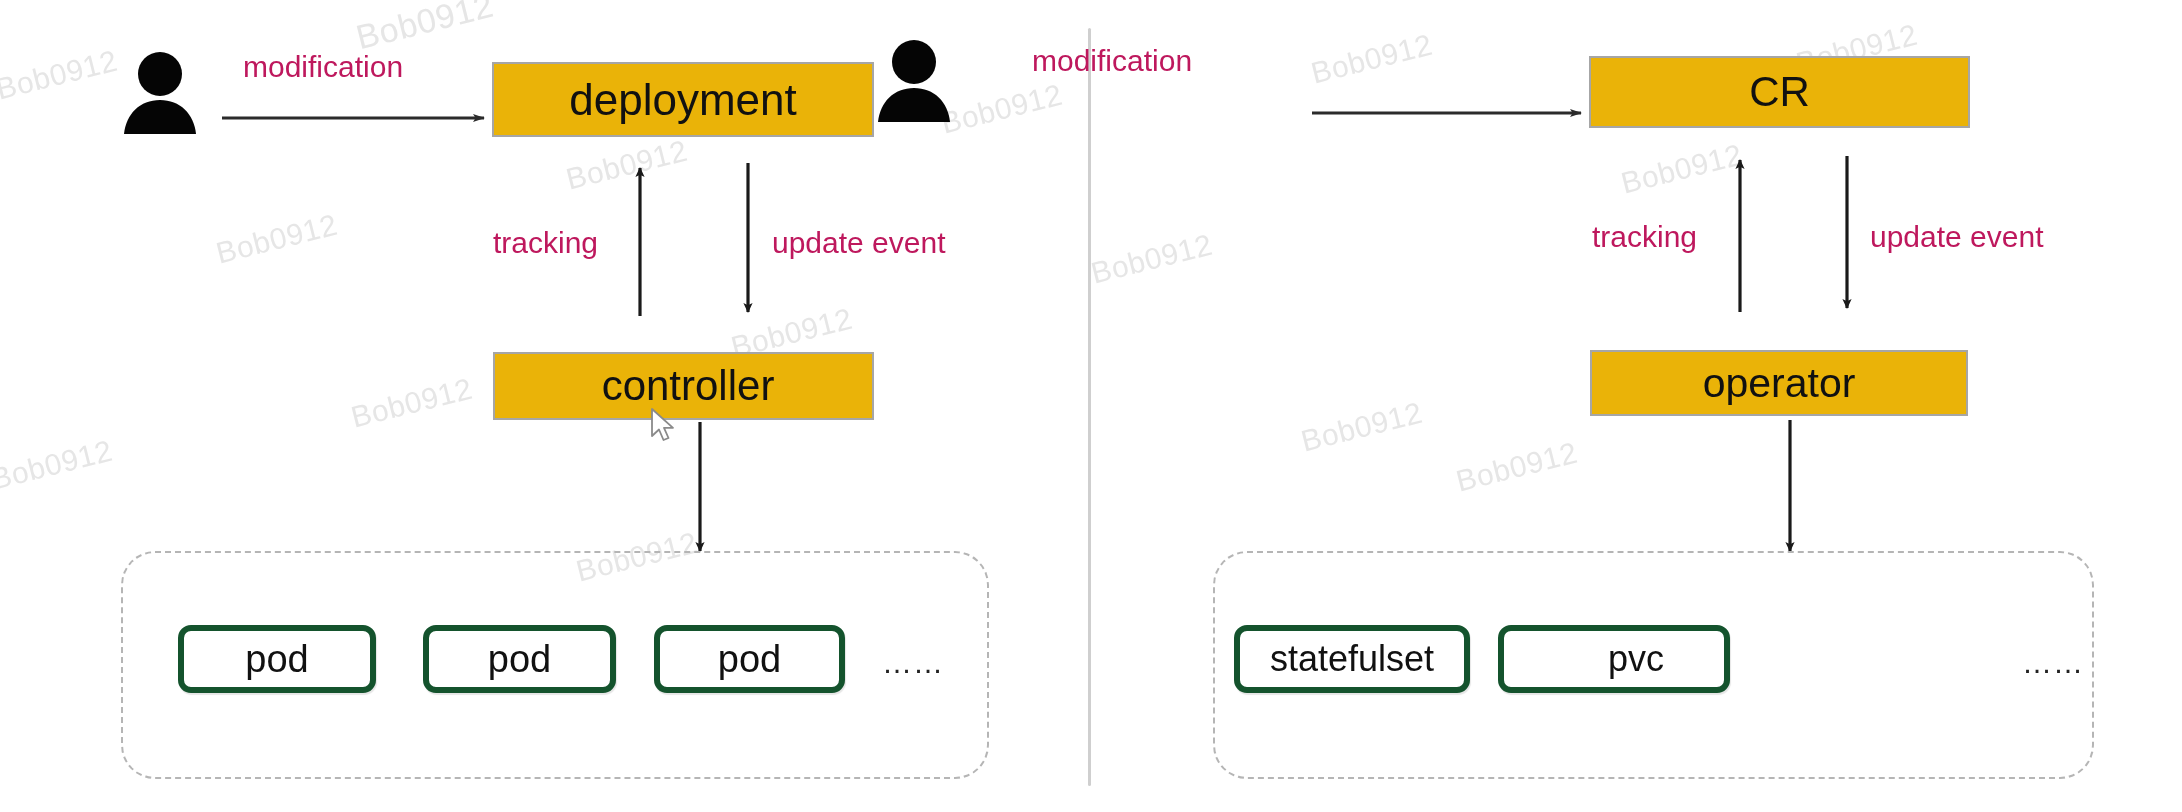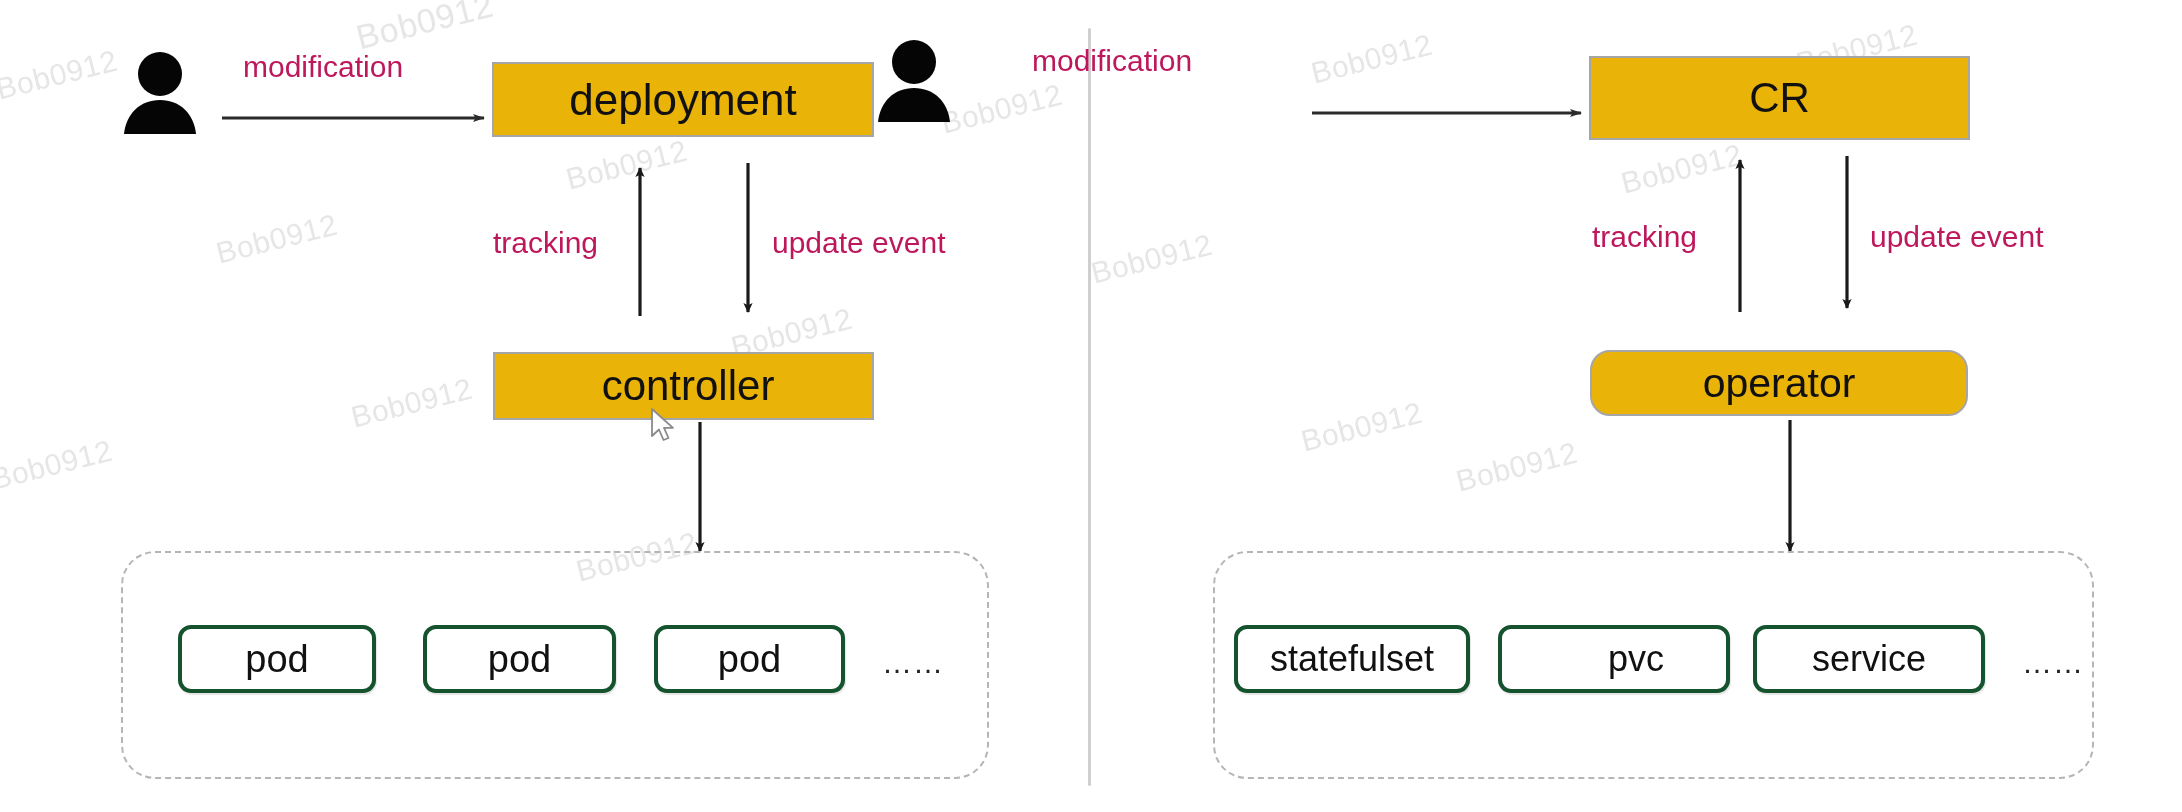--- a/index.html
+++ b/index.html
@@ -61,21 +61,21 @@
     border: 2px dashed #b5b5b5;
     border-radius: 34px;
     background: transparent;
   }
 
   
   .chip {
     position: absolute;
     box-sizing: border-box;
     background: #ffffff;
-    border: 4px solid #14532d;
+    border: 6px solid #14532d;
     border-radius: 13px;
     display: flex;
     align-items: center;
     justify-content: center;
     color: #111111;
     font-family: "Liberation Sans", sans-serif;
     box-shadow: 1px 2px 1px rgba(0,0,0,0.10);
   }
   .chip-label { line-height: 1; white-space: nowrap; }
 
@@ -201,39 +201,36 @@
     <path d="M2,2 L2,29 L9,22.5 L13.5,33 L18.5,31 L14,20.8 L23,20.8 Z" fill="#ffffff" stroke="#8a8a8a" stroke-width="1.8" stroke-linejoin="round"></path>
   </svg>
 
   <svg class="actor" style="left:872px; top:40px;" width="84" height="82" viewBox="0 0 84 82">
     <circle cx="42" cy="22" r="22" fill="#050505"></circle>
     <path d="M42,48 C22,48 8,62 6,82 L78,82 C76,62 62,48 42,48 Z" fill="#050505"></path>
   </svg>
 
   <div class="edge-label" style="left:1032px; top:46px; font-size:30px;">modification</div>
 
-  <div class="node" style="left:1589px; top:56px; width:381px; height:84px;">
+  <div class="node" style="left:1589px; top:56px; width:381px; height:72px;">
     <span class="node-label" style="font-size:42px;">CR</span>
   </div>
 
   <div class="edge-label" style="left:1592px; top:222px; font-size:30px;">tracking</div>
 
   <div class="edge-label" style="left:1870px; top:222px; font-size:30px;">update event</div>
 
-  <div class="node" style="left:1590px; top:350px; width:378px; height:66px;border-radius:20px;">
+  <div class="node" style="left:1590px; top:350px; width:378px; height:66px;">
     <span class="node-label" style="font-size:41px;">operator</span>
   </div>
 
   <div class="group-box" style="left:1213px; top:551px; width:881px; height:228px;"></div>
 
   <div class="chip" style="left:1234px; top:625px; width:236px; height:68px;text-align:center;">
     <span class="chip-label" style="font-size:36px;">statefulset</span>
   </div>
   <div class="chip" style="left:1498px; top:625px; width:232px; height:68px;padding-left:44px;">
     <span class="chip-label" style="font-size:36px;">pvc</span>
   </div>
-  <div class="chip" style="left:1753px; top:625px; width:232px; height:68px;">
-    <span class="chip-label" style="font-size:36px;">service</span>
-  </div>
 
   <div class="dots" style="left:2022px; top:648px; font-size:30px;">……</div>
 
 </div>
 
 </body></html>

